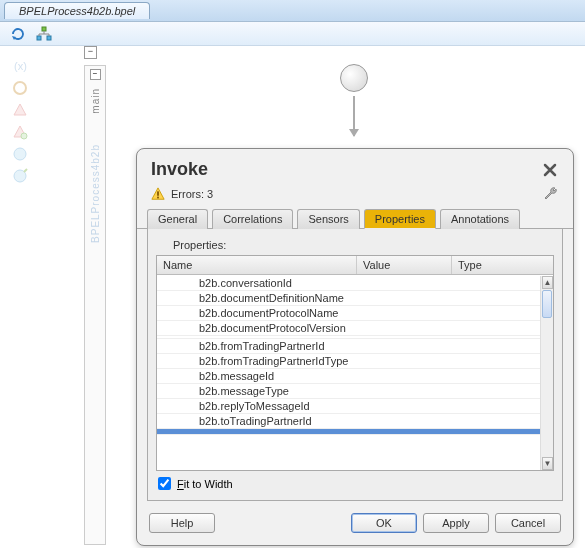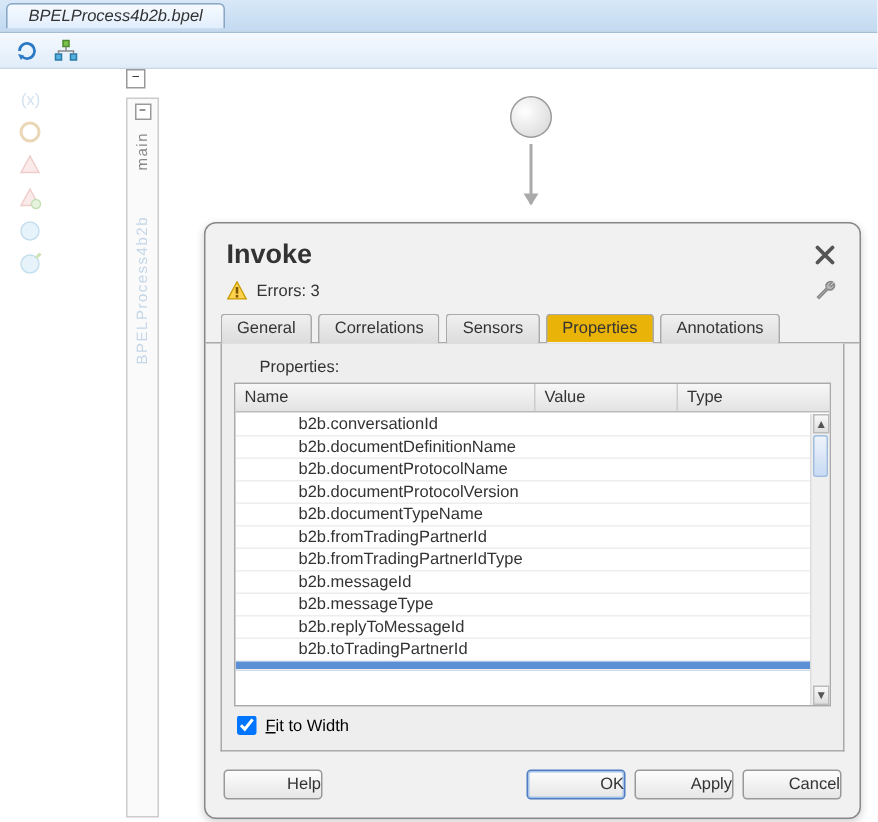--- a/index.html
+++ b/index.html
@@ -60,21 +60,21 @@
   .sb-btn { width:11px; height:13px; margin:0 1px; background:linear-gradient(#f8f8f8,#dedede); border:1px solid #bbb; display:flex; align-items:center; justify-content:center; font-size:8px; color:#555;}
   .sb-track { position:absolute; top:14px; bottom:14px; left:1px; right:1px;}
   .sb-thumb { position:absolute; top:0; left:0; right:0; height:28px; background:linear-gradient(#eef3fb,#c8daf4); border:1px solid #9ebce0; border-radius:2px;}
   .sb-down { position:absolute; bottom:0; left:0;}
 
   .fit-row { display:flex; align-items:center; gap:6px; padding:6px 2px 2px;}
   .fit-row input { width:13px; height:13px;}
   .fit-row label u { text-decoration:underline;}
 
   .dlg-buttons { display:flex; align-items:center; padding:6px 12px 12px; gap:6px;}
-  .btn { min-width:66px; padding:3px 0; border:1px solid #999; border-radius:3px; background:linear-gradient(#fdfdfd,#e6e6e6); color:#333; text-align:right; cursor:pointer;}
+  .btn { min-width:66px; padding:3px 0; border:1px solid #999; border-radius:3px; background:linear-gradient(#fdfdfd,#e6e6e6); color:#333; text-align:center; cursor:pointer;}
   .btn.default { border:1px solid #4f7cc2; box-shadow:0 0 0 1px #a6c3ea inset;}
   .spacer { flex:1;}
 </style>
 </head>
 <body>
 
 <div class="top-tab-bar">
   <div class="top-tab">
     <span>BPELProcess4b2b.bpel</span>
   </div>
@@ -201,21 +201,20 @@
               <div class="td name">b2b.documentProtocolName</div>
               <div class="td value"></div>
               <div class="td type"></div>
             </div>
             <div class="tr">
               <div class="td name">b2b.documentProtocolVersion</div>
               <div class="td value"></div>
               <div class="td type"></div>
             </div>
             <div class="tr">
-              <div class="td name">b2b.documentTypeName</div>
               <div class="td value"></div>
               <div class="td type"></div>
             </div>
             <div class="tr">
               <div class="td name">b2b.fromTradingPartnerId</div>
               <div class="td value"></div>
               <div class="td type"></div>
             </div>
             <div class="tr">
               <div class="td name">b2b.fromTradingPartnerIdType</div>

